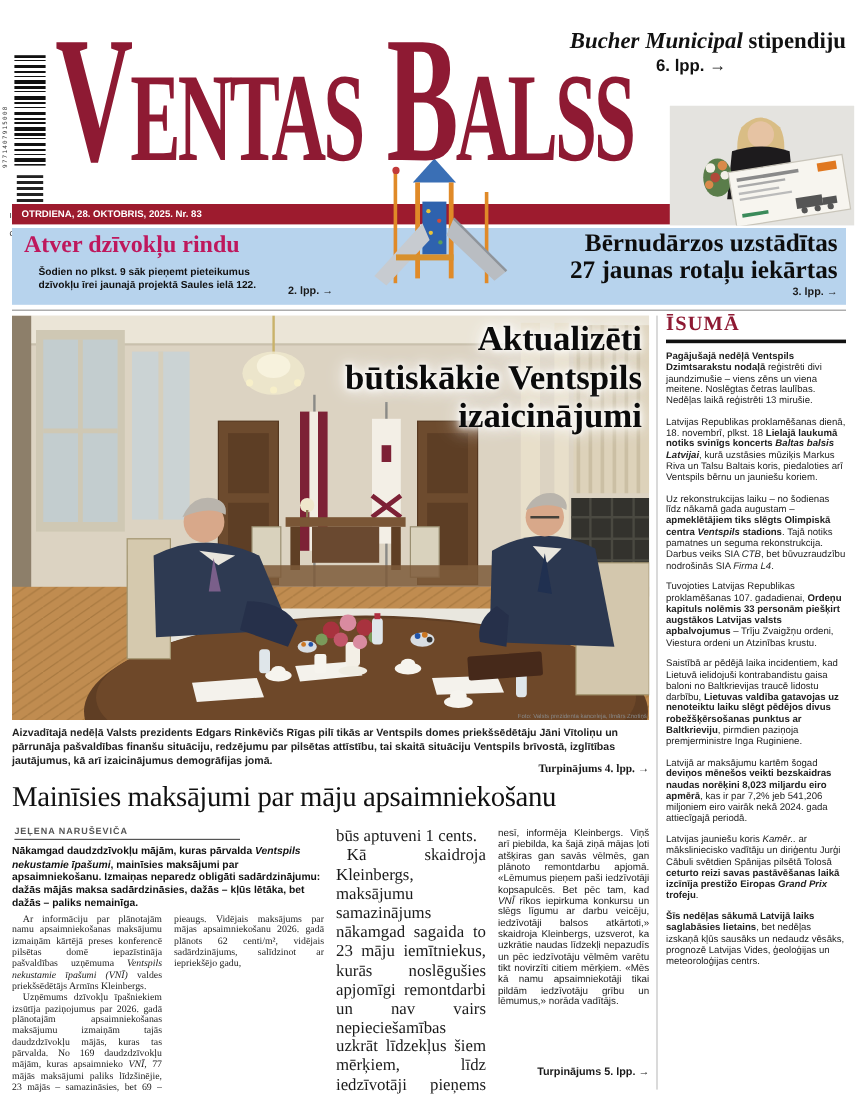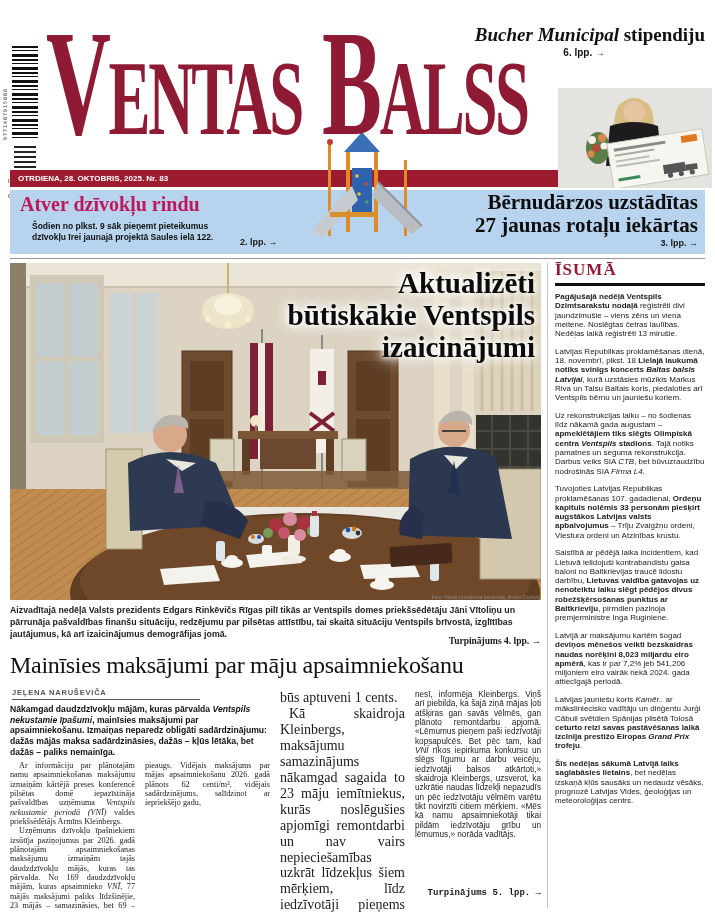--- a/index.html
+++ b/index.html
@@ -20,21 +20,21 @@
   .price{left:8px;top:193px;font-size:6px;color:#222;}
 
   
   .masthead{left:46px;top:8px;width:600px;font-family:"Liberation Serif",serif;
     font-weight:700;font-variant:small-caps;font-size:150px;line-height:150px;color:#8e1a33;
     letter-spacing:-4px;transform:scaleX(0.60);transform-origin:left top;white-space:nowrap;z-index:7;}
 
   
   .top-teaser{right:10px;top:24px;width:300px;text-align:right;font-family:"Liberation Serif",serif;
     font-weight:700;font-size:19px;line-height:1.12;color:#111;z-index:8;}
-  .top-teaser .pref{font-family:"Liberation Sans",sans-serif;font-size:10px;font-weight:700;
+  .top-teaser .pref{font-family:"Liberation Sans",sans-serif;font-size:14px;font-weight:700;
     padding-right:100px;margin-top:2px;}
 
   
   .krista{left:558px;top:88px;width:154px;height:100px;z-index:6;}
 
   
   .datebar{left:10px;top:170px;width:695px;height:17px;background:#9d1b2e;color:#fff;
     font-size:8px;font-weight:700;display:flex;align-items:center;justify-content:space-between;
     padding:0 8px;box-sizing:border-box;z-index:4;}
 
@@ -74,21 +74,21 @@
   .body-cols p{margin:0;}
   .body-cols p.ind{text-indent:9px;}
   .lead{left:10px;top:704px;width:260px;font-size:8.6px;font-weight:700;line-height:1.24;color:#111;}
   .lead .i{font-style:italic;}
   .col12{left:10px;top:761px;width:260px;height:151px;column-count:2;column-gap:10px;column-fill:auto;
     font-family:"Liberation Serif",serif;font-size:8.2px;line-height:1.14;text-align:justify;overflow:hidden;}
   .col3{left:280px;top:690px;width:125px;height:222px;font-family:"Liberation Serif",serif;
     font-size:14px;line-height:1.14;text-align:justify;overflow:hidden;}
   .col4{left:415px;top:690px;width:126px;height:222px;font-family:Liberation Sans, sans-serif;
     font-size:8.2px;line-height:1.14;text-align:justify;overflow:hidden;}
-  .bot-ref{left:415px;top:888px;width:126px;text-align:right;font-family:Liberation Mono, monospace;
+  .bot-ref{left:415px;top:888px;width:126px;text-align:right;font-family:Liberation Sans, sans-serif;
     font-weight:700;font-size:9px;}
 </style>
 </head>
 <body>
 
 <div class="page">
 
   <div class="abs barcode-num">9771407915008</div>
   <div class="abs barcode"></div>
   <div class="abs barcode2"></div>
@@ -323,21 +323,21 @@
       <p><span>Latvijā ar maksājumu kartēm šogad </span><span class="b">deviņos mēnešos veikti bezskaidras naudas norēķini 8,023 miljardu eiro apmērā</span><span>, kas ir par 7,2% jeb 541,206 miljoniem eiro vairāk nekā 2024. gada attiecīgajā periodā.</span></p>
       <p><span>Latvijas jauniešu koris </span><span class="i">Kamēr..</span><span> ar māksliniecisko vadītāju un diriģentu Jurģi Cābuli svētdien Spānijas pilsētā Tolosā </span><span class="b">ceturto reizi savas pastāvēšanas laikā izcīnīja prestižo Eiropas </span><span class="b i">Grand Prix</span><span class="b"> trofeju</span><span>.</span></p>
       <p><span class="b">Šīs nedēļas sākumā Latvijā laiks saglabāsies lietains</span><span>, bet nedēļas izskaņā kļūs sausāks un nedaudz vēsāks, prognozē Latvijas Vides, ģeoloģijas un meteoroloģijas centrs.</span></p>
     </div>
 
   <div class="abs bot-head">Mainīsies maksājumi par māju apsaimniekošanu</div>
   <div class="abs byline">JEĻENA NARUŠEVIČA</div>
   <div class="abs byline-rule"></div>
   <div class="abs lead body-cols"><span class="b">Nākamgad daudzdzīvokļu mājām, kuras pārvalda </span><span class="b i">Ventspils nekustamie īpašumi</span><span class="b">, mainīsies maksājumi par apsaimniekošanu. Izmaiņas neparedz obligāti sadārdzinājumu: dažās mājās maksa sadārdzināsies, dažās – kļūs lētāka, bet dažās – paliks nemainīga.</span></div>
   <div class="abs col12 body-cols">
-      <p class="ind"><span>Ar informāciju par plānotajām namu apsaimniekošanas maksājumu izmaiņām kārtējā preses konferencē pilsētas domē iepazīstināja pašvaldības uzņēmuma </span><span class="i">Ventspils nekustamie periodā (VNĪ)</span><span> valdes priekšsēdētājs Armīns Kleinbergs.</span></p>
+      <p class="ind"><span>Ar informāciju par plānotajām namu apsaimniekošanas maksājumu izmaiņām kārtējā preses konferencē pilsētas domē iepazīstināja pašvaldības uzņēmuma </span><span class="i">Ventspils nekustamie īpašumi (VNĪ)</span><span> valdes priekšsēdētājs Armīns Kleinbergs.</span></p>
       <p class="ind"><span>Uzņēmums dzīvokļu īpašniekiem izsūtīja paziņojumus par 2026. gadā plānotajām apsaimniekošanas maksājumu izmaiņām tajās daudzdzīvokļu mājās, kuras tas pārvalda. No 169 daudzdzīvokļu mājām, kuras apsaimnieko </span><span class="i">VNĪ</span><span>, 77 mājās maksājumi paliks līdzšinējie, 23 mājās – samazināsies, bet 69 – pieaugs. Vidējais maksājums par mājas apsaimniekošanu 2026. gadā plānots 62 centi/m², vidējais sadārdzinājums, salīdzinot ar iepriekšējo gadu,</span></p>
     </div>
   <div class="abs col3 body-cols">
       <p><span>būs aptuveni 1 cents.</span></p>
       <p class="ind"><span>Kā skaidroja Kleinbergs, maksājumu samazinājums nākamgad sagaida to 23 māju iemītniekus, kurās noslēgušies apjomīgi remontdarbi un nav vairs nepieciešamības uzkrāt līdzekļus šiem mērķiem, līdz iedzīvotāji pieņems lēmumu par nākamajiem remontdarbiem. Attiecīgi mājas apsaimniekošanas maksas sadārdzinājums nākamgad sagaida to 69 māju iedzīvotājus, kurās plānoti remontdarbi un tam nepieciešams veidot uzkrājumus. Maksājumi par apsaimniekošanu šajās mājās pieaugs par aptuveni 7 centiem/m² jeb 5 eiro mē-</span></p>
     </div>
   <div class="abs col4 body-cols">
       <p><span>nesī, informēja Kleinbergs. Viņš arī piebilda, ka šajā ziņā mājas ļoti atšķiras gan savās vēlmēs, gan plānoto remontdarbu apjomā. «Lēmumus pieņem paši iedzīvotāji kopsapulcēs. Bet pēc tam, kad </span><span class="i">VNĪ</span><span> rīkos iepirkuma konkursu un slēgs līgumu ar darbu veicēju, iedzīvotāji balsos atkārtoti,» skaidroja Kleinbergs, uzsverot, ka uzkrātie naudas līdzekļi nepazudīs un pēc iedzīvotāju vēlmēm varētu tikt novirzīti citiem mērķiem. «Mēs kā namu apsaimniekotāji tikai pildām iedzīvotāju grību un lēmumus,» norāda vadītājs.</span></p>
     </div>
   <div class="abs bot-ref">Turpinājums 5. lpp. →</div>

